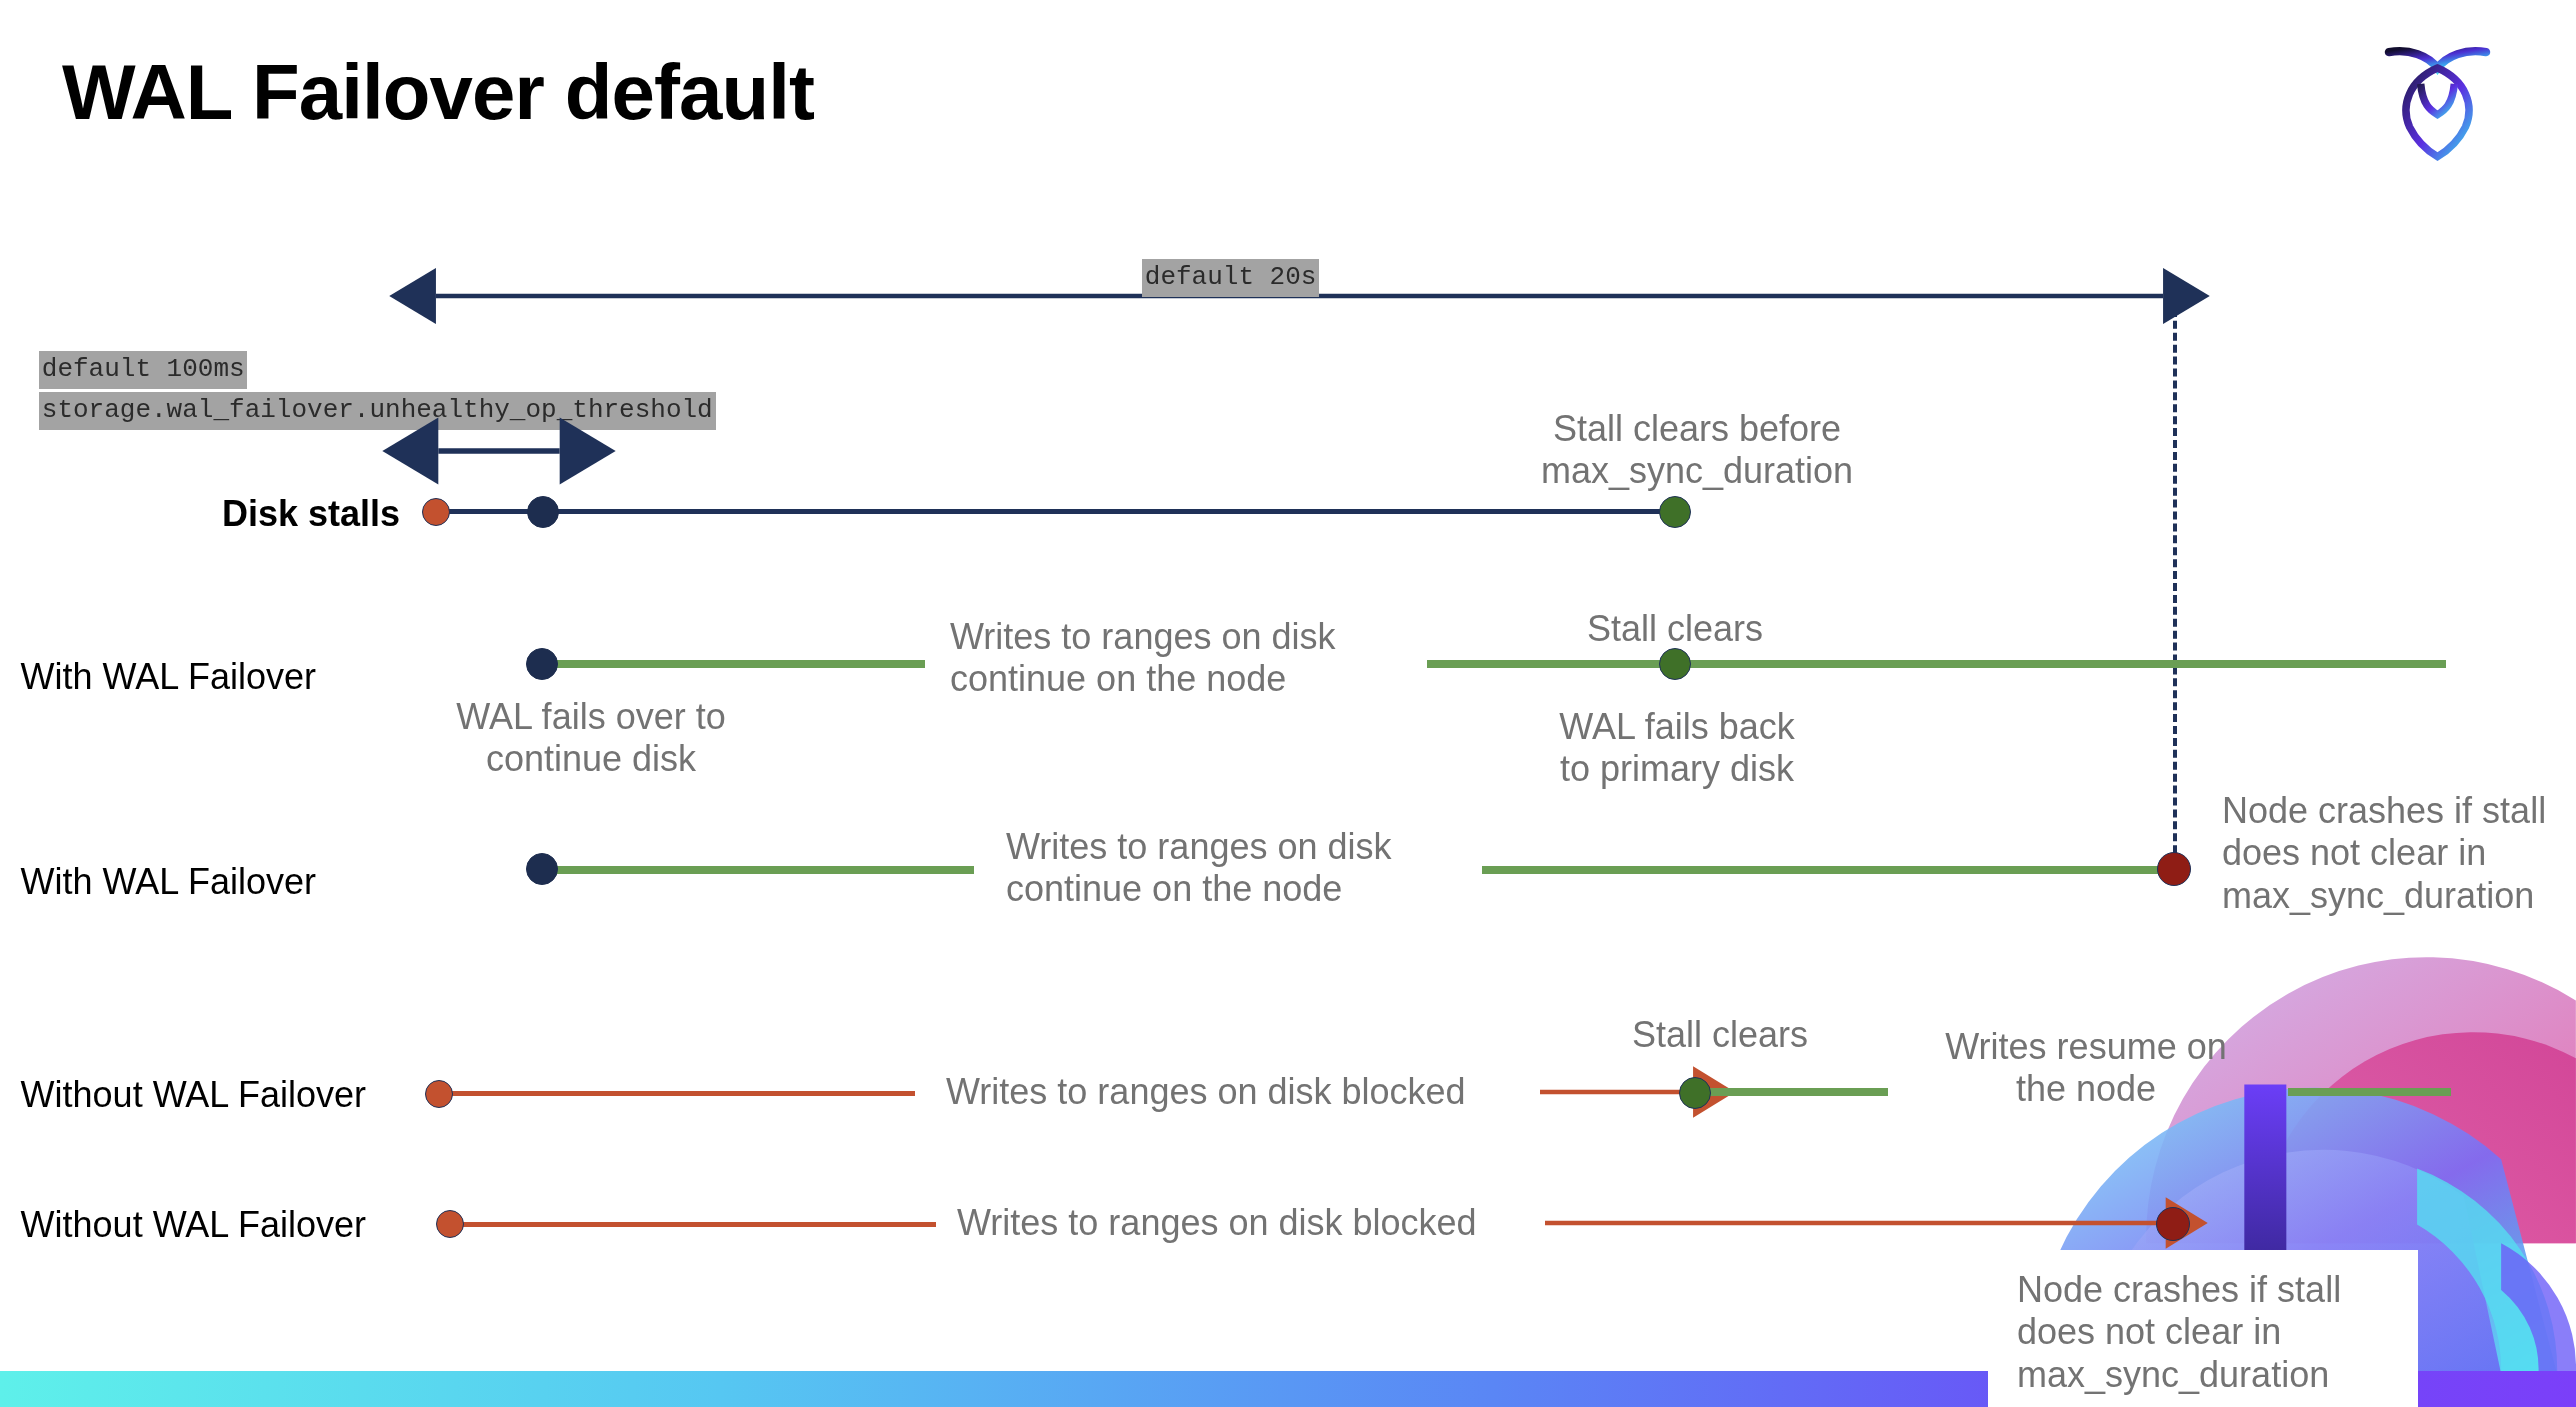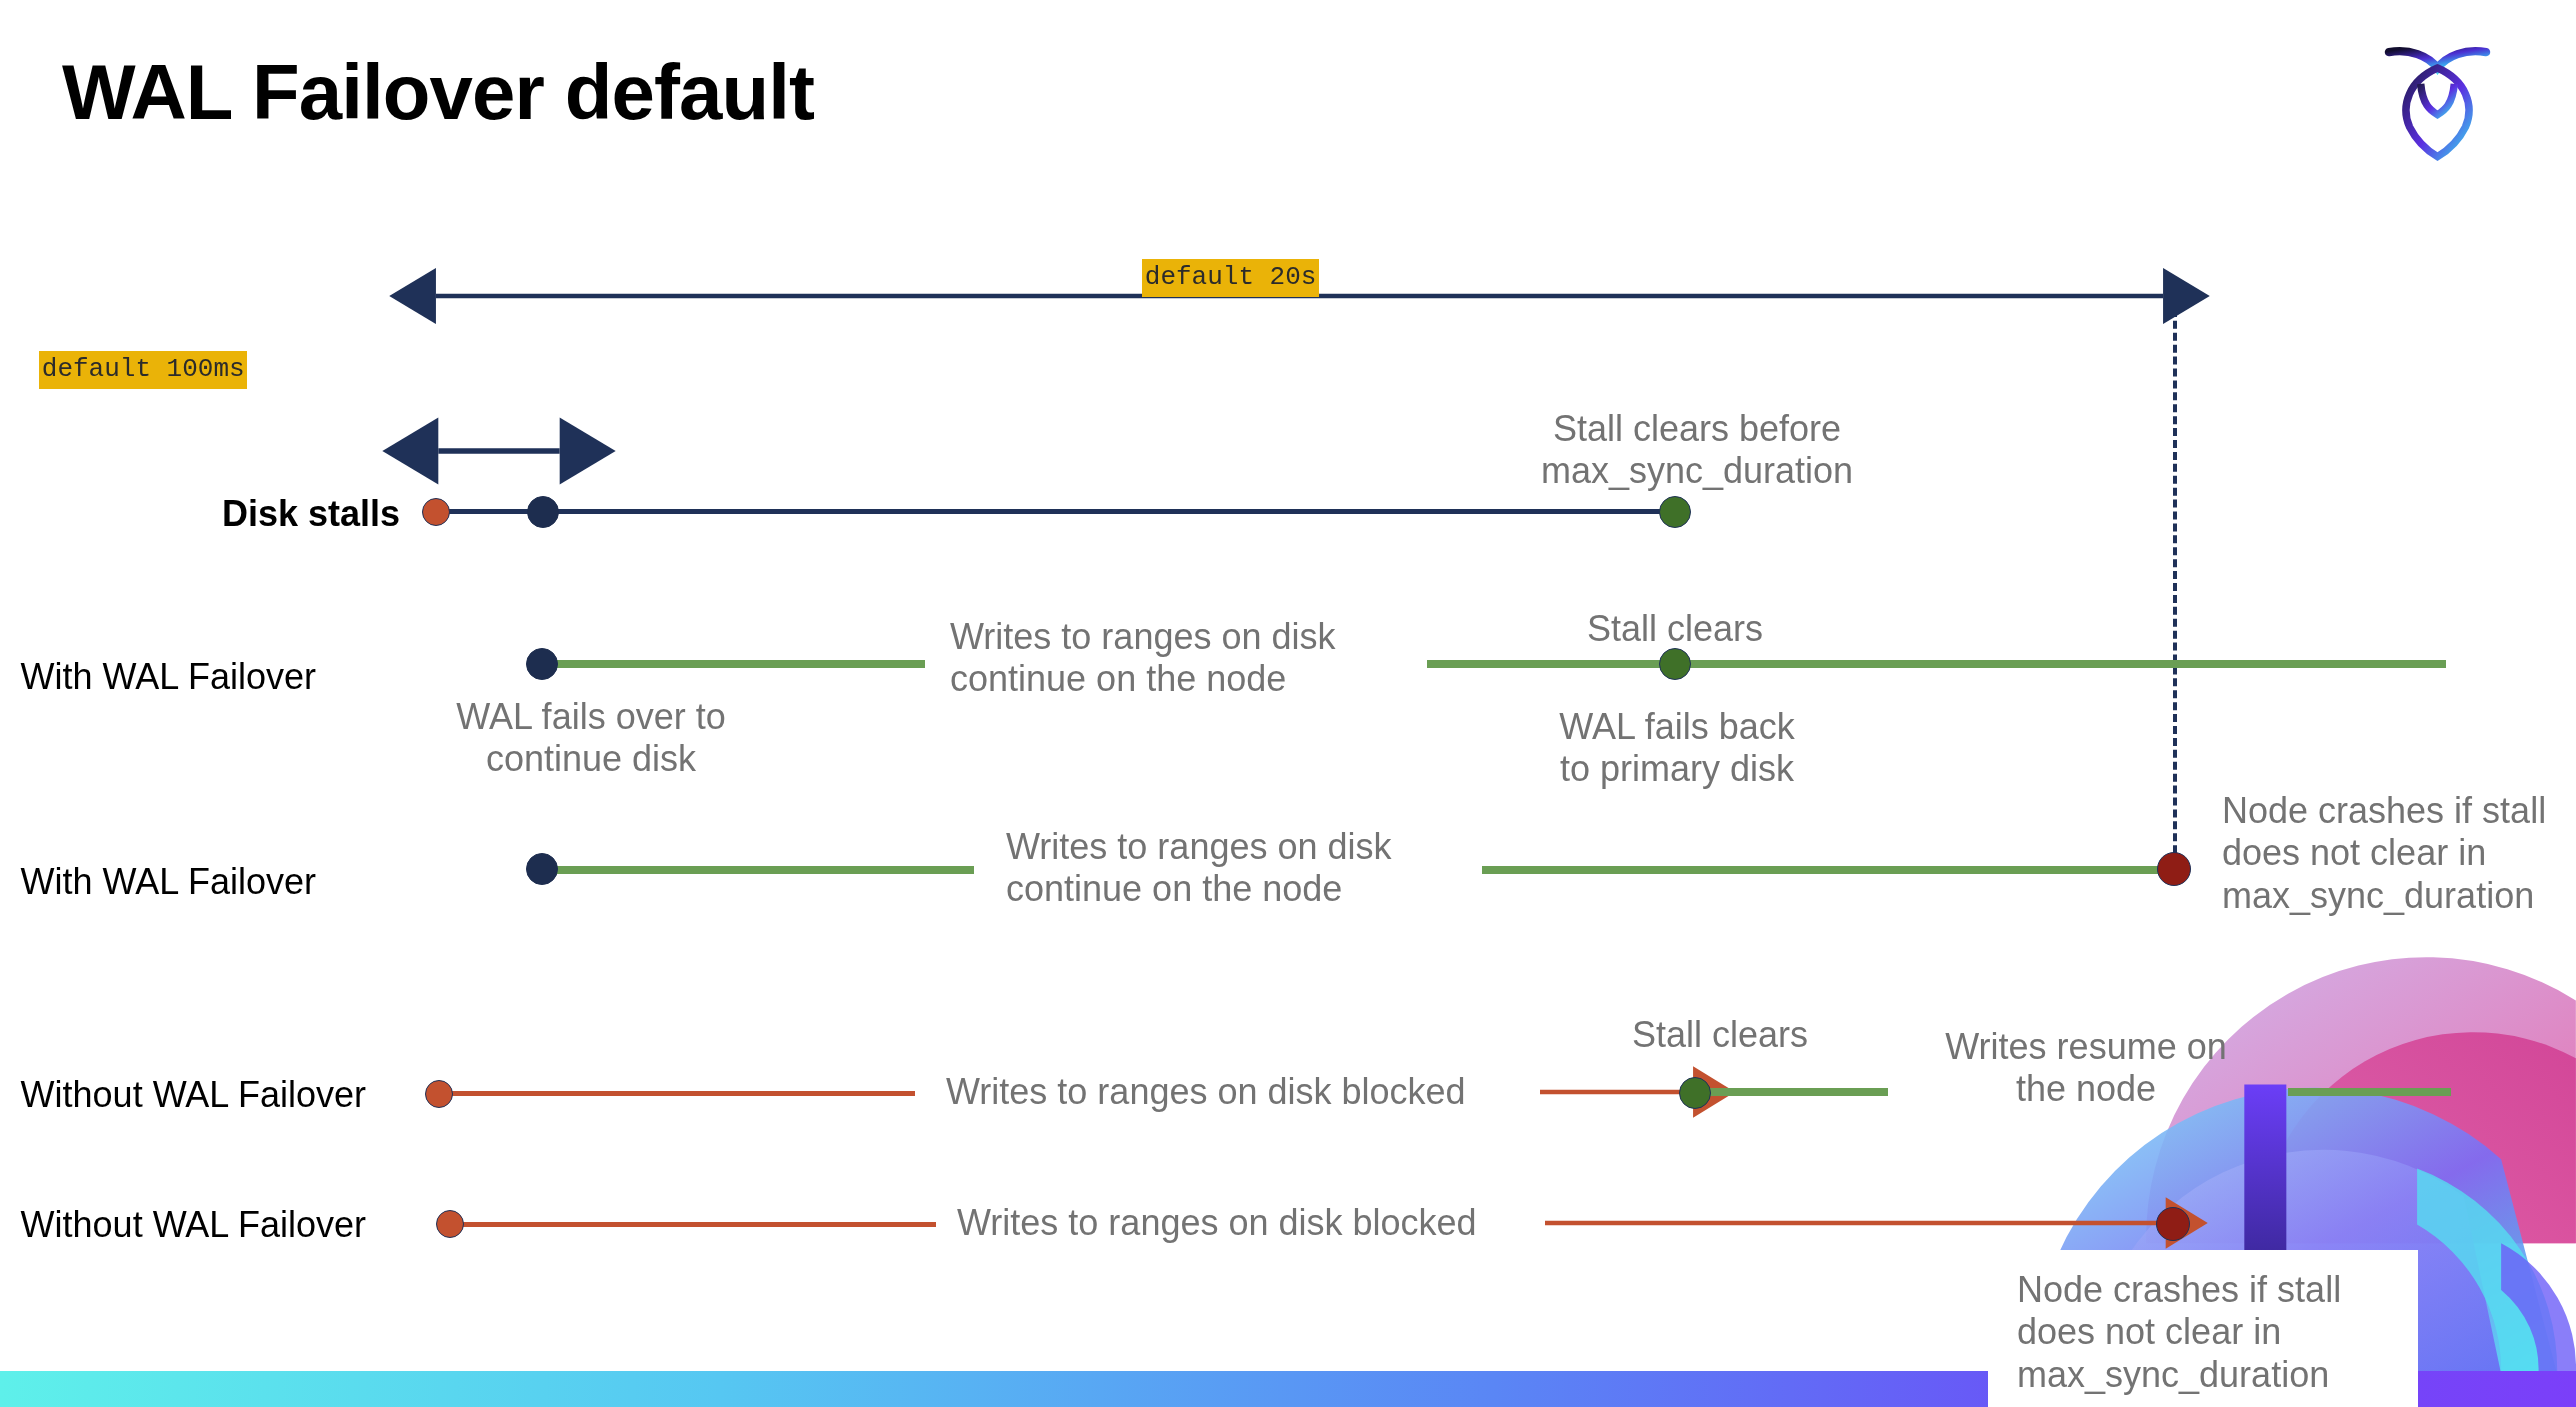--- a/index.html
+++ b/index.html
@@ -30,21 +30,21 @@
   }
   .whitebox{
     position:absolute;left:1988px;top:1250px;width:430px;height:158px;
     background:#ffffff;
   }
 
   
   .code{
     position:absolute;
     font-family:"Liberation Mono", monospace;
-    font-size:26px;color:#2b2b2b;background:#eab308;
+    font-size:26px;color:#2b2b2b;background:#a3a3a3;
     line-height:1.38;white-space:pre;padding:0.9px 2.8px;
   }
   .rowlabel{
     position:absolute;font-size:36px;color:#000;white-space:nowrap;
   }
   .note{
     position:absolute;font-size:36px;color:#737373;line-height:1.18;
     white-space:pre-line;
   }
   .note.center{text-align:center;}
@@ -144,20 +144,21 @@
       </marker>
     </defs>
     <line x1="16" y1="17" x2="1864" y2="17" stroke="#1f3158" stroke-width="5" marker-start="url(#mL)" marker-end="url(#mR)"></line>
   </svg>
 
   <div class="code" style="left:1142px;top:259px;">default 20s</div>
 
   <div class="vdash" style="left:2173px;top:297px;height:580px;"></div>
 
   <div class="code" style="left:39px;top:351px;">default 100ms</div>
+  <div class="code" style="left:39px;top:392px;">storage.wal_failover.unhealthy_op_threshold</div>
 
   <svg class="arrow" style="left:425px;top:437px;width:148px;height:28px;" viewBox="0 0 158 30">
     <defs>
       <marker id="m2L" markerWidth="12" markerHeight="12" refX="10" refY="6" orient="auto">
         <path d="M10,0 L10,12 L0,6 Z" fill="#1f3158"></path>
       </marker>
       <marker id="m2R" markerWidth="12" markerHeight="12" refX="2" refY="6" orient="auto">
         <path d="M2,0 L2,12 L12,6 Z" fill="#1f3158"></path>
       </marker>
     </defs>

